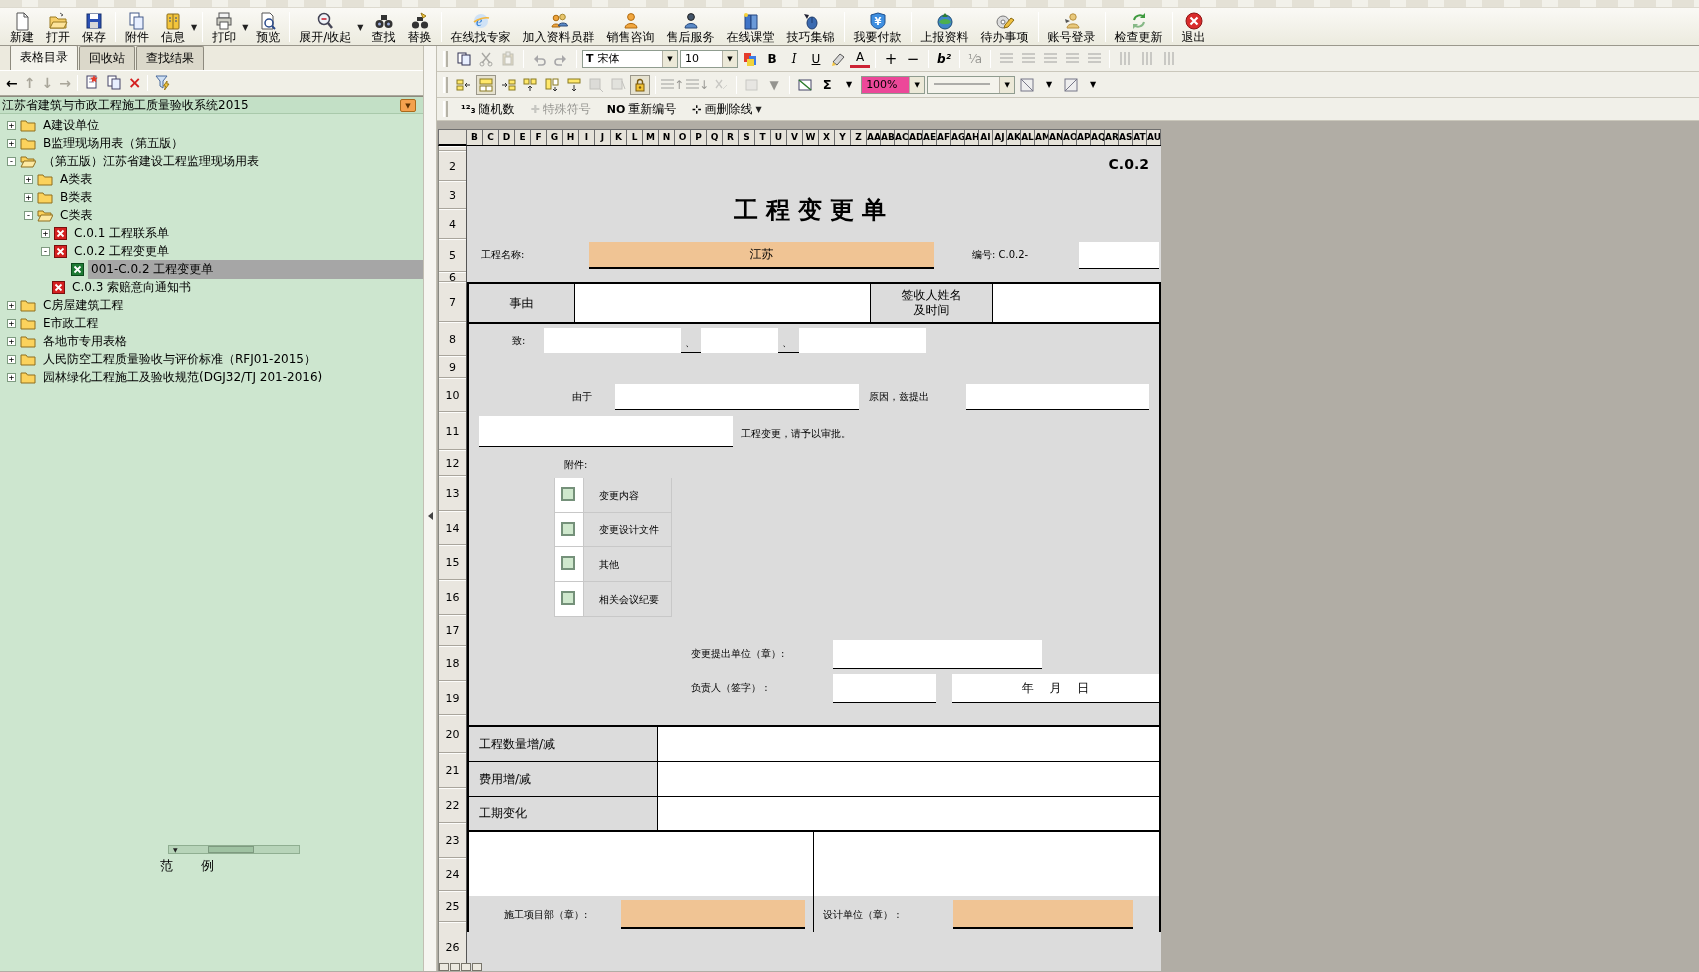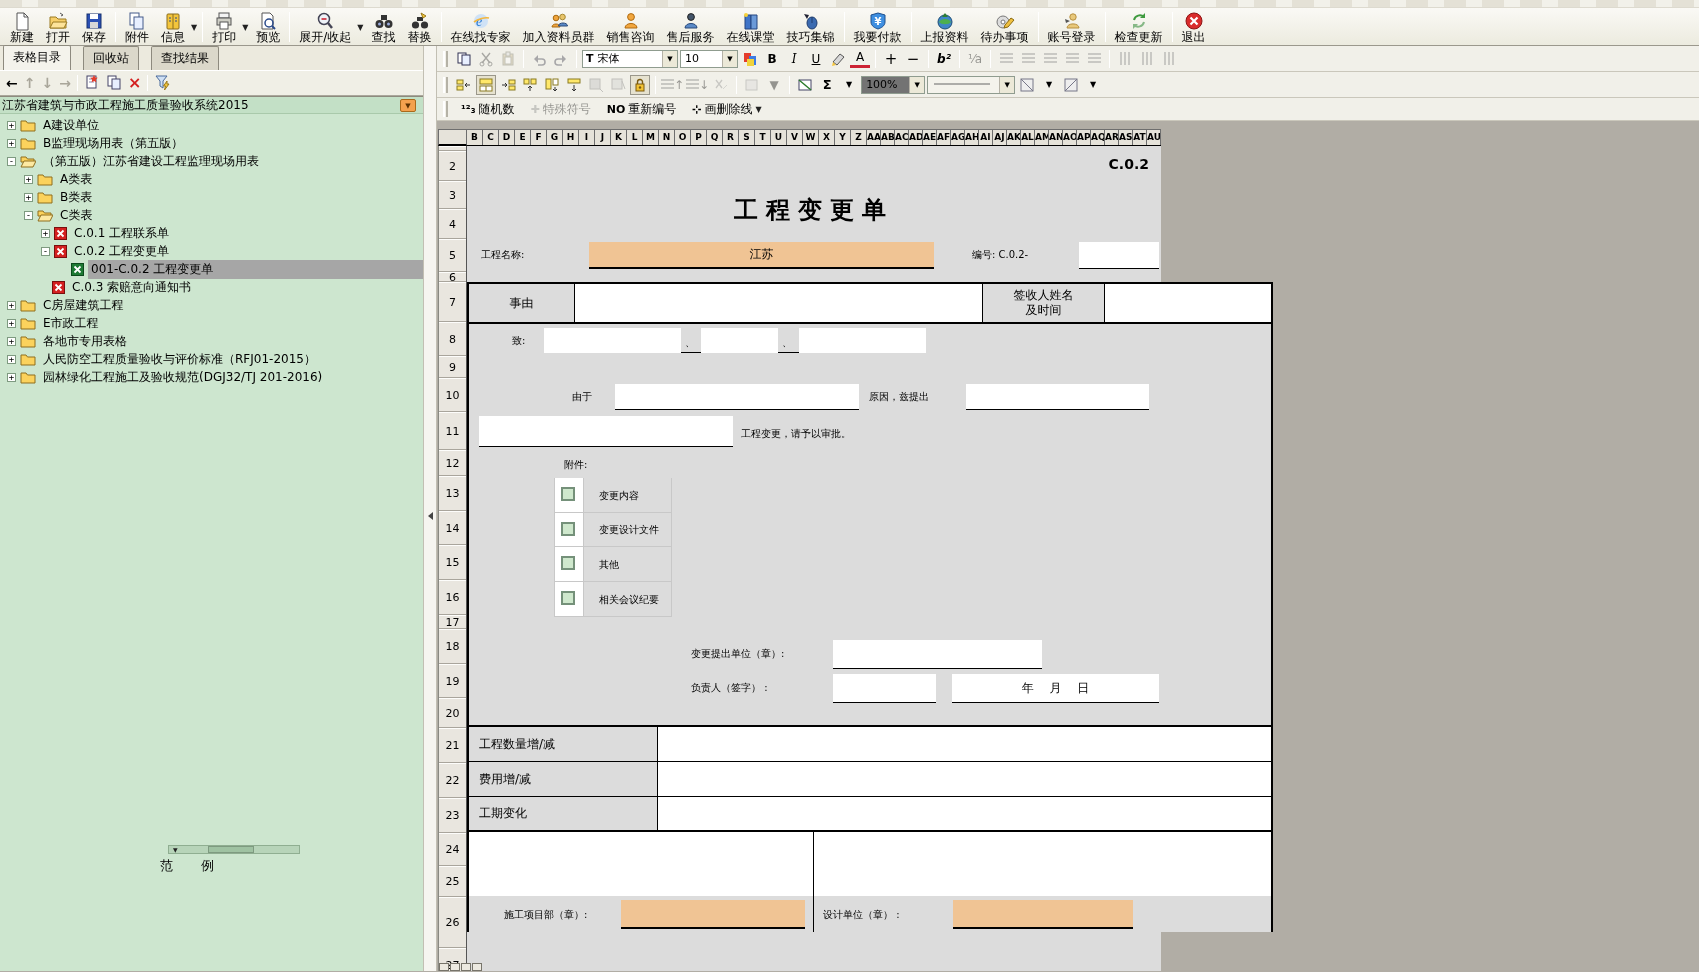--- a/index.html
+++ b/index.html
@@ -17,21 +17,21 @@
   .tbtn .tico{height:20px;display:flex;align-items:flex-end}
   .tbtn .tlbl{font-size:12px;line-height:13px;white-space:nowrap}
   .dd{font-size:8px;color:#222;margin:0 2px 0 0;align-self:center}
   .tsep{width:1px;background:#b9b6aa;border-right:1px solid #fff;margin:3px 3px;align-self:stretch}
 
   
   .work{display:flex;height:925px}
 
   
   .sidebar{width:423px;display:flex;flex-direction:column;background:#eceade}
-  .stabs{height:24px;display:flex;align-items:flex-end;padding-left:3px;background:#eceade;gap:12px}
+  .stabs{height:24px;display:flex;align-items:flex-end;padding-left:10px;background:#eceade;gap:1px}
   .stab{border:1px solid #8d8a7e;border-bottom:none;background:#dbd8ca;padding:3px 9px 3px;
     font-size:12px;border-radius:2px 2px 0 0}
   .stab.active{background:#f4f3ec;position:relative;padding-bottom:4px}
   .stools{height:26px;border-top:1px solid #fff;border-bottom:1px solid #aaa79b;display:flex;
     align-items:center;padding-left:6px;gap:6px;background:#f0efe6}
   .sico{font-size:14px;font-weight:bold;line-height:14px}
   .gray{color:#a9a69a}
   .ssep{width:1px;height:16px;background:#b9b6aa;border-right:1px solid #fff}
   .sbody{flex:1;background:#cde6cf;position:relative;overflow:hidden;border-top:1px solid #8d8a7e}
   .troot{height:17px;background:#c3e0c6;border-bottom:1px solid #a9c9ab;display:flex;
@@ -69,21 +69,21 @@
   .mini{min-width:20px;height:20px;display:flex;align-items:center;justify-content:center;
     font-size:12px;line-height:12px}
   .mini.dis{opacity:.38}
   .mini.pressed{background:#e6e2cf;border:1px solid #9a978b}
   .fsep{width:1px;height:18px;background:#bcb9ad;border-right:1px solid #fff;margin:0 3px}
   .combo{height:18px;border:1px solid #8f9c8f;background:#fff;display:flex;align-items:center;
     font-size:11px}
   .combo .cval{padding:0 4px;flex:1;white-space:nowrap}
   .combo .cdrop{width:15px;height:100%;background:#ece9d8;border-left:1px solid #b5b2a6;display:flex;
     align-items:center;justify-content:center;font-size:7px}
-  .combo.green{background:#737373}
+  .combo.green{background:#ec4899}
   .bars{width:13px;height:11px;background:repeating-linear-gradient(#888 0 2px,transparent 2px 4px)}
   .vbars{width:11px;height:13px;background:repeating-linear-gradient(90deg,#888 0 2px,transparent 2px 4px)}
   .fmt3 .tool{display:flex;align-items:center;gap:3px;padding:0 7px;font-size:12px;white-space:nowrap}
   .fmt3 .tool .g{font-weight:bold;font-size:11px}
   .fmt3 .dis{opacity:.4}
 
   
   .sheetwrap{flex:1;position:relative;background:#b1ada5;padding:8px 0 0 1px;overflow:hidden}
   .chrow{display:flex;height:17px}
   .corner{width:29px;height:17px;background:#e6e3da;border:1px solid #6e6e6e;border-bottom:2px solid #000}
@@ -97,21 +97,21 @@
     justify-content:center;font-size:11px}
   .paper{width:694px;background:#dcdcdc}
   .prow{position:relative;background:#dcdcdc}
   .lbl{position:absolute;font-size:10px;white-space:nowrap}
   .fld{position:absolute;background:#fff;border-bottom:1px solid #000}
   .ofld{position:absolute;background:#f0c494;border-bottom:2px solid #000;display:flex;
     align-items:center;justify-content:center;font-size:12px}
   .code{position:absolute;right:12px;top:5px;font-size:14px;font-weight:bold}
   .title{display:flex;align-items:center;justify-content:center;font-size:24px;font-weight:bold;
     letter-spacing:8px;height:58px}
-  .ftable{width:806px;border:2px solid #000;border-bottom:none;overflow:hidden;background:#dcdcdc}
+  .ftable{width:694px;border:2px solid #000;border-bottom:none;overflow:hidden;background:#dcdcdc}
   .r7{display:flex;border-bottom:2px solid #000;height:40px}
   .r7 .c{display:flex;align-items:center;justify-content:center;font-size:12px;text-align:center}
   .c-gray{background:#dcdcdc;border-right:1px solid #000}
   .c-white{background:#fff}
   .uline{position:absolute;border-bottom:1px solid #000}
   .vdiv{position:absolute;top:0;bottom:0;border-left:1px solid #000}
   .cb{position:absolute;width:14px;height:14px;background:#cfe8cd;border:2px solid #75917a}
   .cbcell{position:absolute;background:#fff;border:1px solid #c8c8c8;border-top:none}
   .lblcell{position:absolute;border-right:1px solid #c8c8c8;border-bottom:1px solid #c8c8c8}
   .qrow{background:#fff;border-bottom:1px solid #000}
@@ -870,24 +870,24 @@
           <div class="gc" style="height:40px">7</div>
           <div class="gc" style="height:34px">8</div>
           <div class="gc" style="height:22px">9</div>
           <div class="gc" style="height:34px">10</div>
           <div class="gc" style="height:38px">11</div>
           <div class="gc" style="height:26px">12</div>
           <div class="gc" style="height:35px">13</div>
           <div class="gc" style="height:34px">14</div>
           <div class="gc" style="height:35px">15</div>
           <div class="gc" style="height:35px">16</div>
-          <div class="gc" style="height:14px">17</div>
+          <div class="gc" style="height:31px">17</div>
           <div class="gc" style="height:35px">18</div>
           <div class="gc" style="height:34px">19</div>
-          <div class="gc" style="height:30px">20</div>
+          <div class="gc" style="height:38px">20</div>
           <div class="gc" style="height:35px">21</div>
           <div class="gc" style="height:35px">22</div>
           <div class="gc" style="height:35px">23</div>
           <div class="gc" style="height:33px">24</div>
           <div class="gc" style="height:31px">25</div>
           <div class="gc" style="height:51px">26</div>
           <div class="gc" style="height:34px">27</div>
         </div>
 
         <div class="paper">

